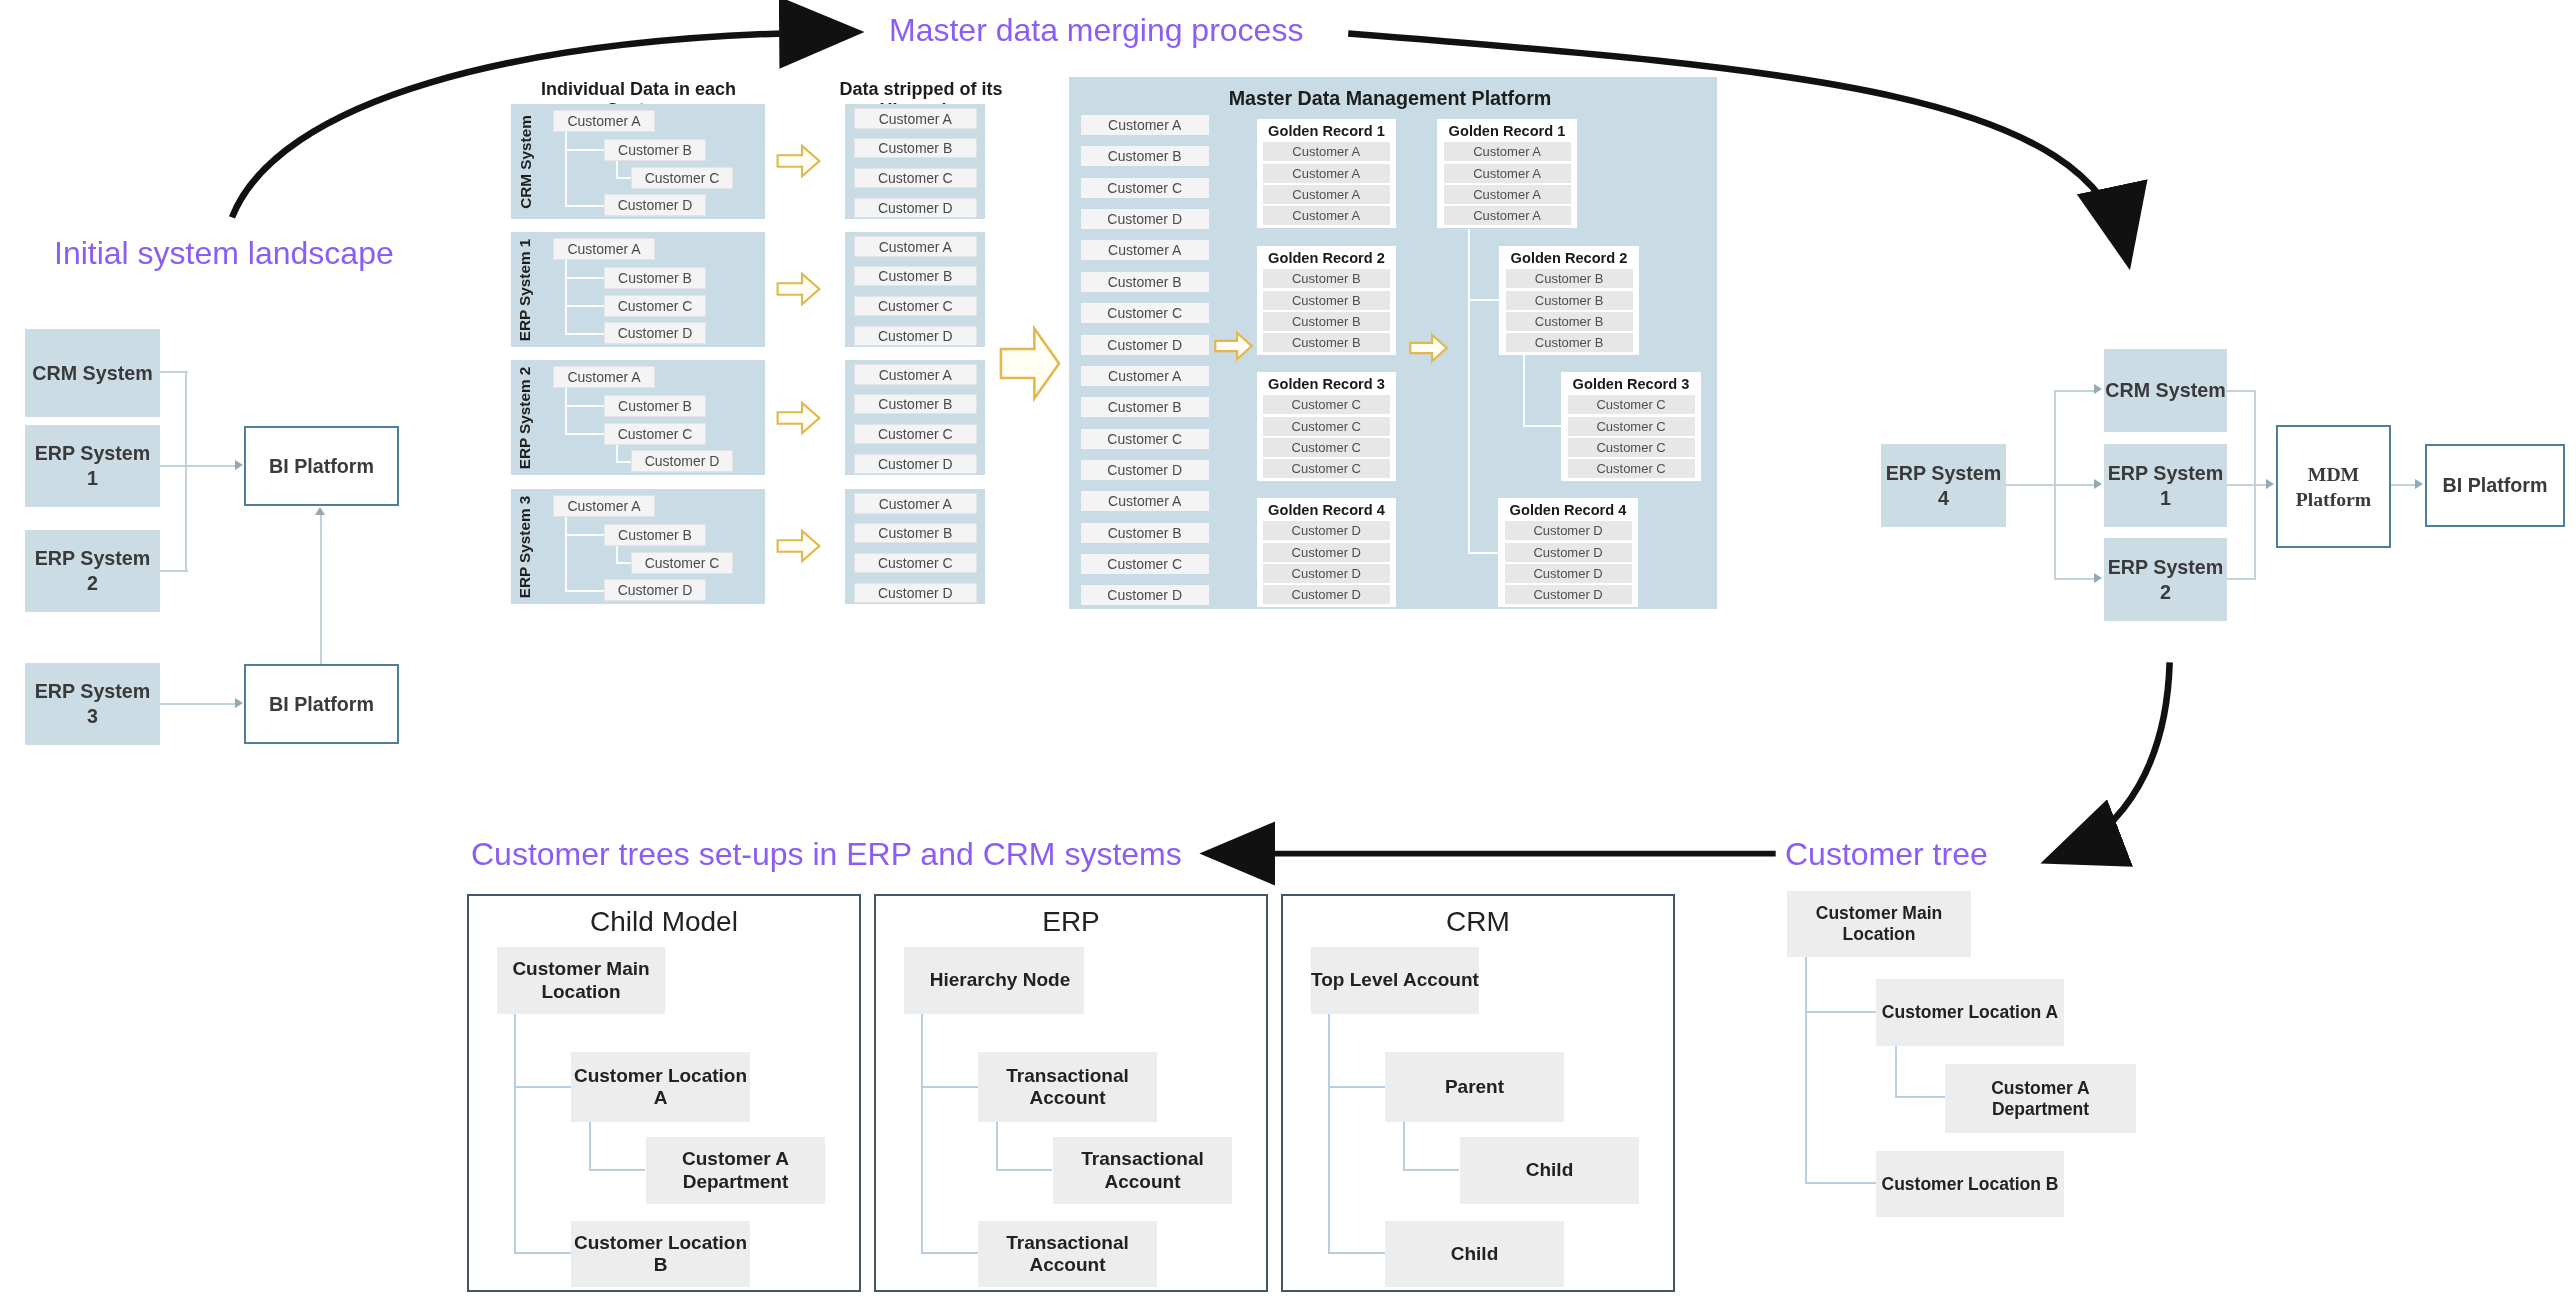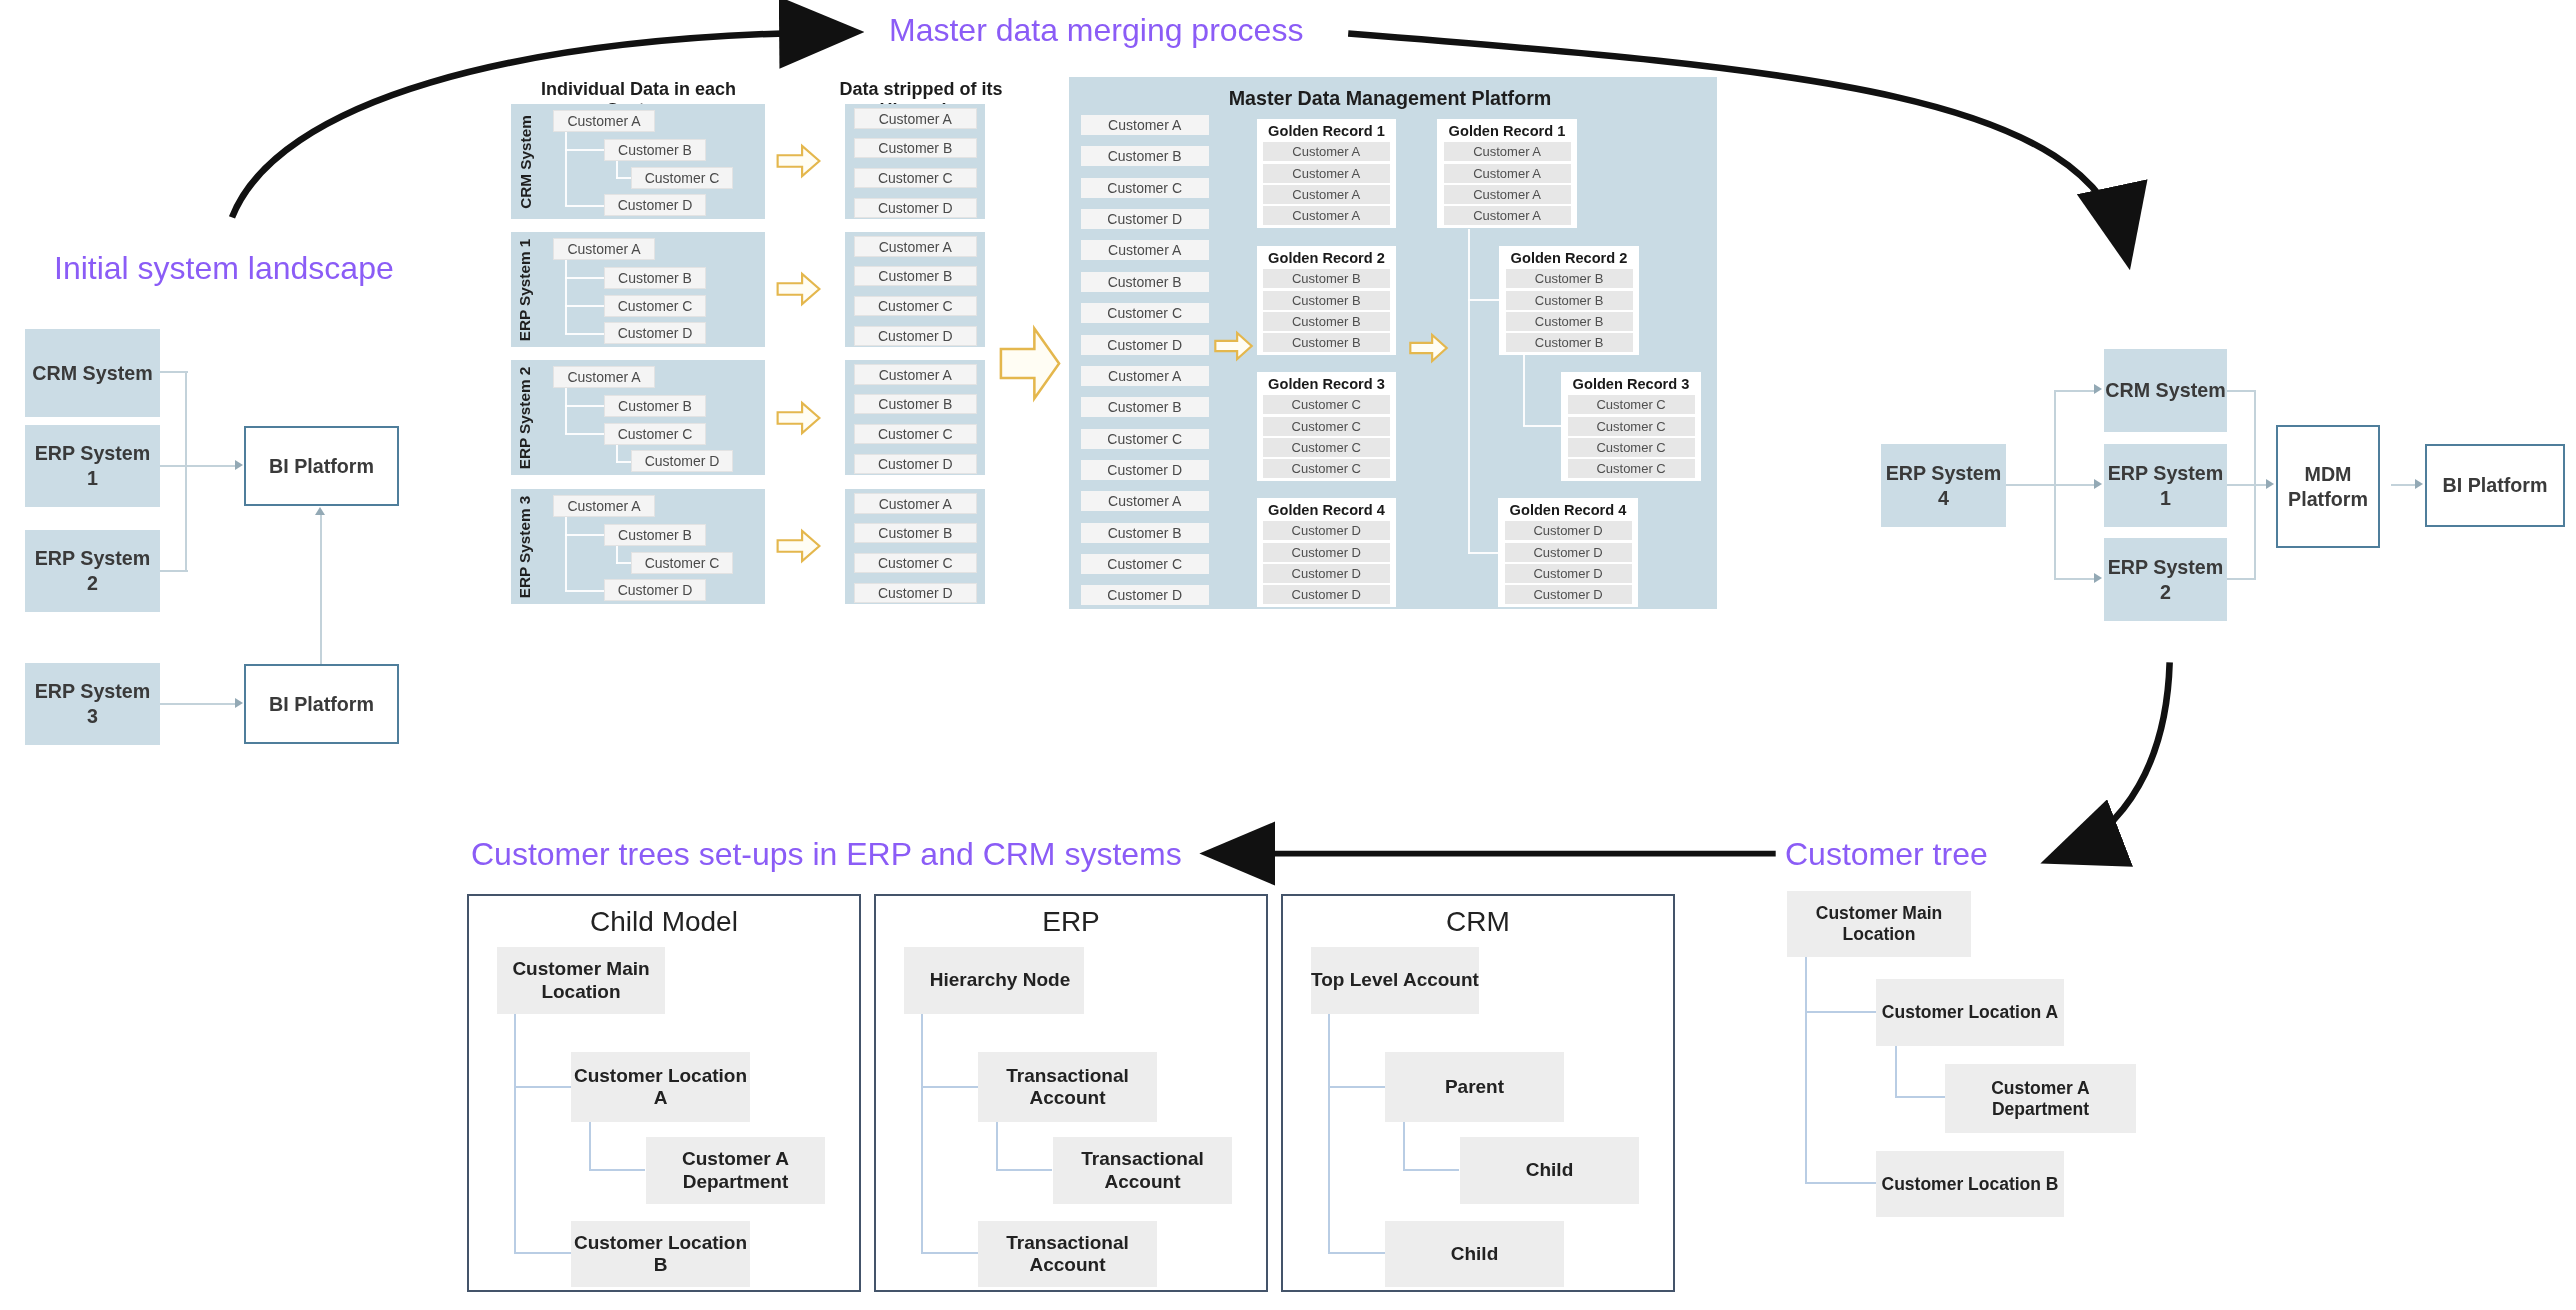--- a/index.html
+++ b/index.html
@@ -57,21 +57,21 @@
         <path d="M0,0 L13,5.5 L0,11 Z" fill="#111"></path>
       </marker>
     </defs>
     <path d="M318,298 C380,140 700,48 1158,44" stroke="#111" stroke-width="9" fill="none" marker-end="url(#ah)"></path>
     <path d="M1848,46 C2470,95 2868,128 2914,344" stroke="#111" stroke-width="9" fill="none" marker-end="url(#ah)"></path>
     <path d="M2974,908 C2970,1040 2916,1138 2822,1174" stroke="#111" stroke-width="9" fill="none" marker-end="url(#ah)"></path>
     <path d="M2434,1170 L1668,1170" stroke="#111" stroke-width="8" fill="none" marker-end="url(#ah)"></path>
   </svg>
 
   <div class="t" style="left:889px;top:11.7px;">Master data merging process</div>
-  <div class="t" style="left:54px;top:235px;margin-top:15px;">Initial system landscape</div>
+  <div class="t" style="left:54px;top:235px;">Initial system landscape</div>
   <div class="t" style="left:471px;top:836px;">Customer trees set-ups in ERP and CRM systems</div>
   <div class="t" style="left:1785px;top:836px;">Customer tree</div>
 
   <div>
     <div class="bb" style="left:25px;top:329px;width:135px;height:88px;">
       <span>CRM System</span>
     </div>
     <div class="bb" style="left:25px;top:425px;width:135px;height:82px;">
       <span>ERP System</span>
         <span>1</span>
@@ -308,21 +308,21 @@
       <span>CRM System</span>
     </div>
     <div class="bb" style="left:2104px;top:444px;width:123px;height:83px;">
       <span>ERP System</span>
         <span>1</span>
     </div>
     <div class="bb" style="left:2104px;top:538px;width:123px;height:83px;">
       <span>ERP System</span>
         <span>2</span>
     </div>
-    <div class="pf" style="left:2276px;top:425px;width:104px;height:123px;">
+    <div class="pf" style="left:2276px;top:425px;width:115px;height:123px;font-family:Liberation Serif, serif;">
       <span>MDM</span>
         <span>Platform</span>
     </div>
     <div class="pf" style="left:2425px;top:444px;width:140px;height:83px;">
       <span>BI Platform</span>
     </div>
 
     <div class="cg" style="left:2006px;top:484px;width:50px;height:2.2px;"></div>
     <div class="cg" style="left:2054px;top:390px;width:2.2px;height:190px;"></div>
     <div class="cg" style="left:2054px;top:390px;width:41px;height:2.2px;"></div>

